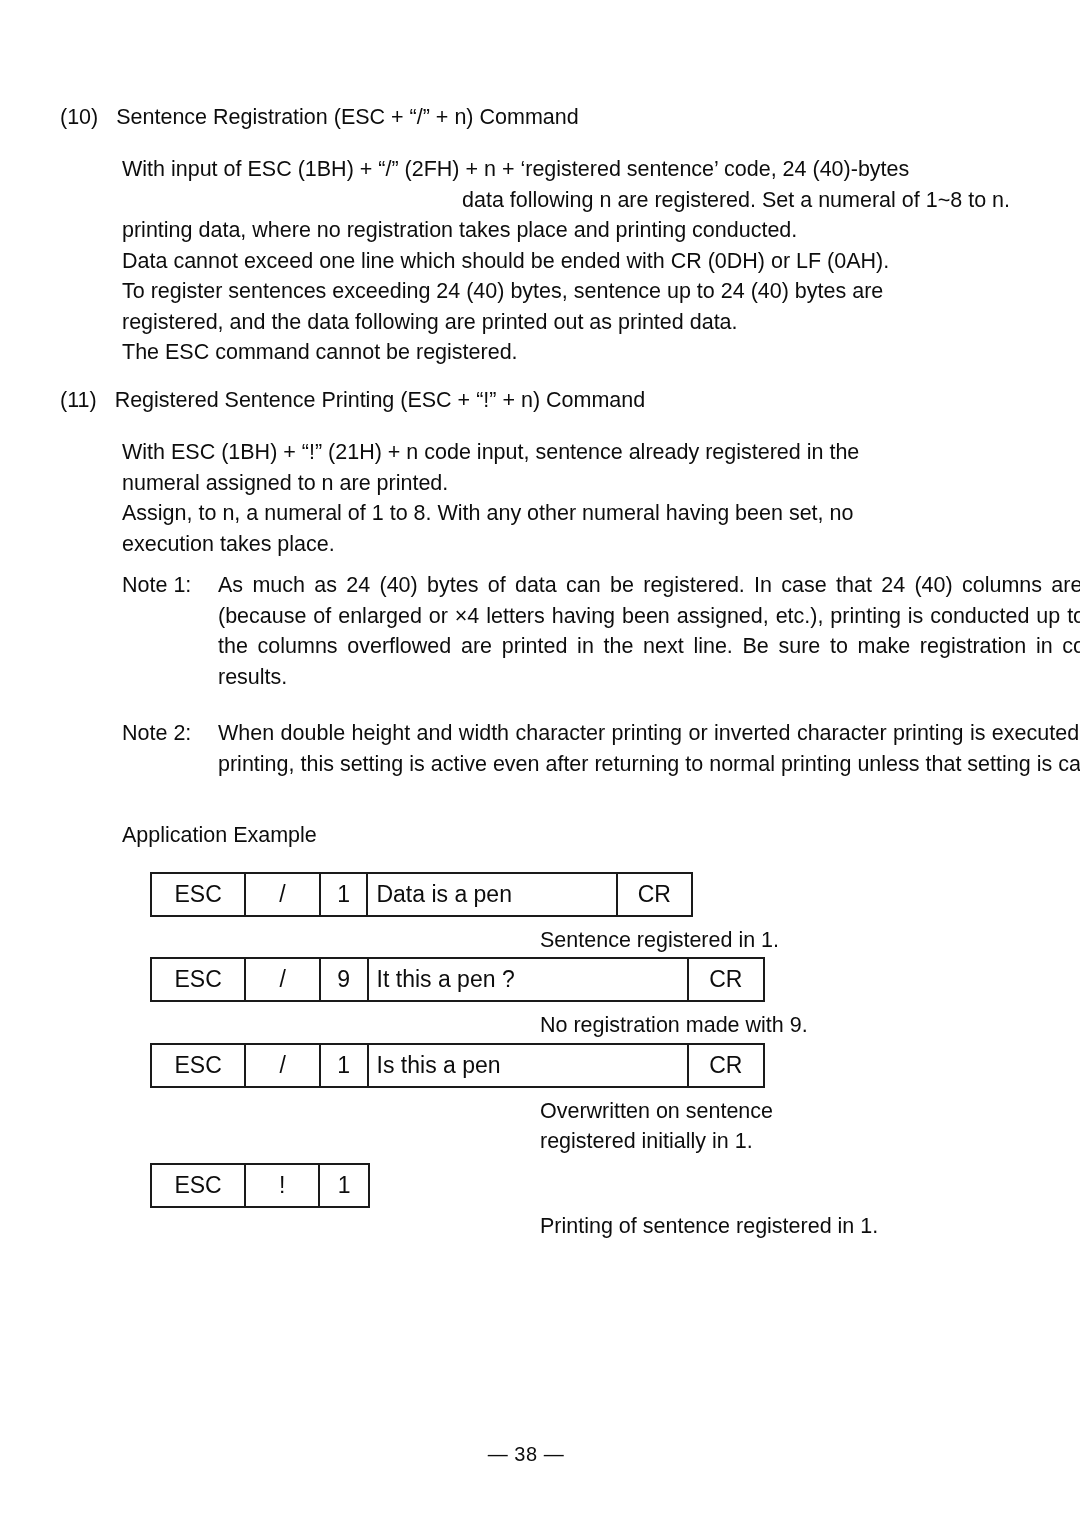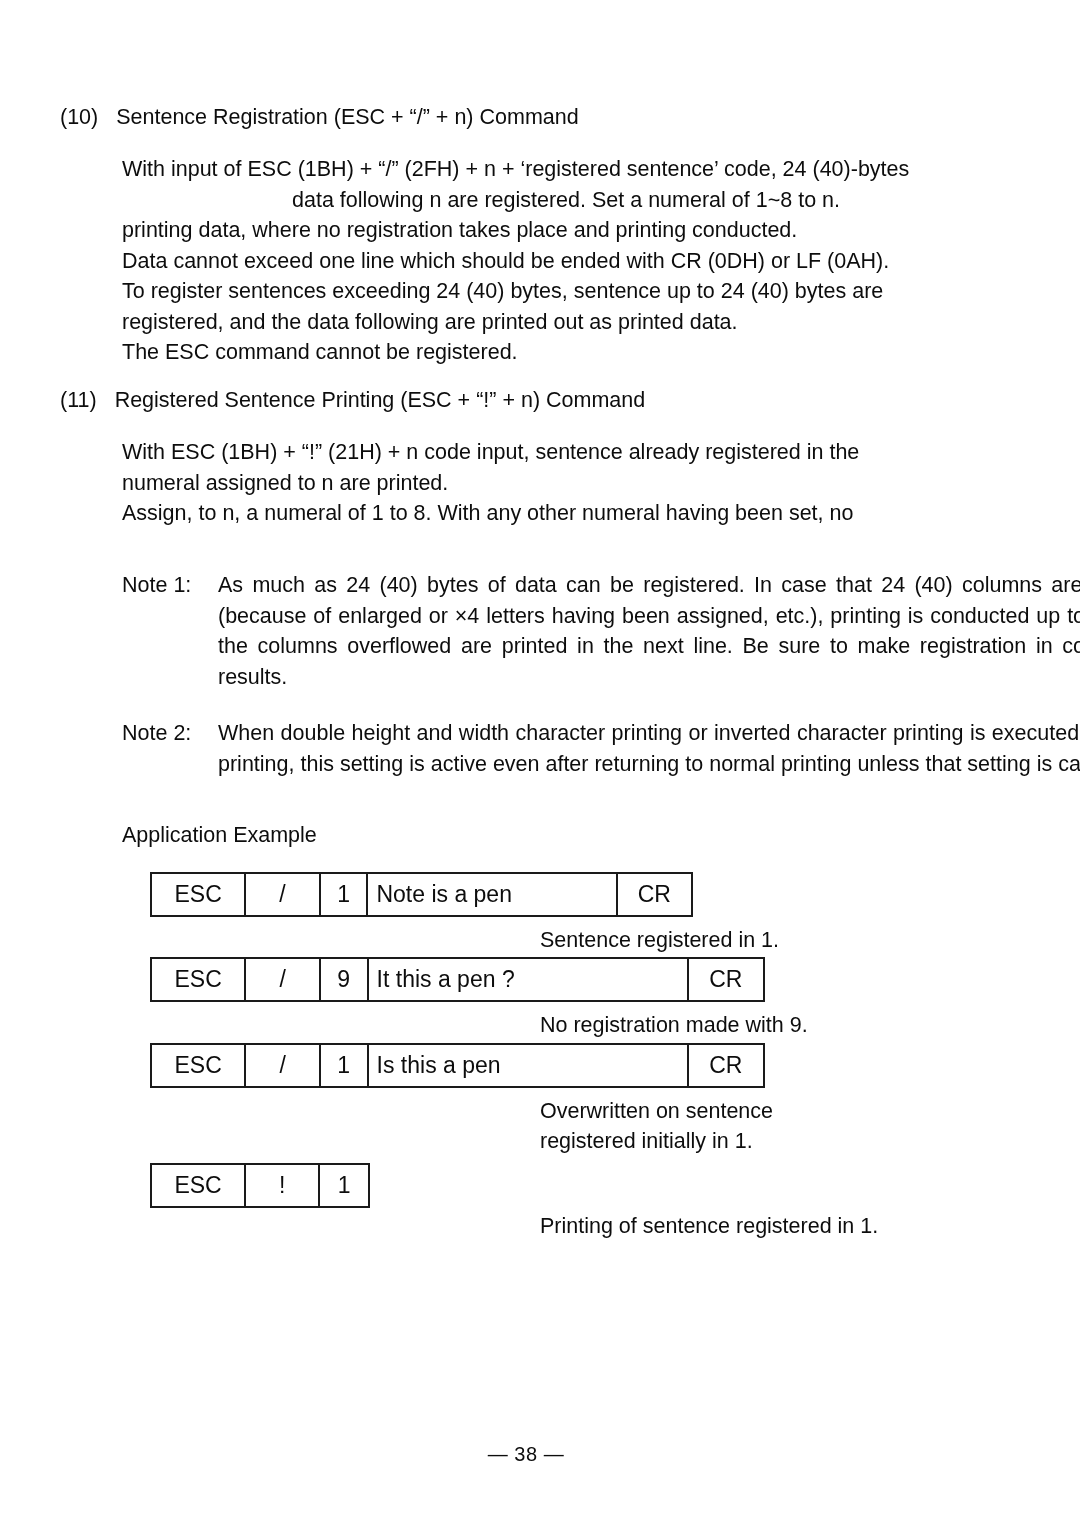--- a/index.html
+++ b/index.html
@@ -132,21 +132,21 @@
     <div style="position:absolute; left:0; top:102px; width:1080px;">
       <div class="sec-heading">
         <span>(10)</span>
         <span style="display:inline-block;width:12px"></span><span>Sentence Registration (ESC + “/” + n) Command</span>
       </div>
 
       <div style="height:22px"></div>
 
       <div class="para">
         <span class="line">With input of ESC (1BH) + “/” (2FH) + n + ‘registered sentence’ code, 24 (40)-bytes</span>
-        <span class="line nojust" style="text-align:center">data following n are registered.  Set a numeral of 1~8 to n.</span>
+        <span class="line nojust" style="text-align:right">data following n are registered.  Set a numeral of 1~8 to n.</span>
       </div>
       <div class="para">
         <span class="line" style="text-align:left">printing data, where no registration takes place and printing conducted.</span>
       </div>
       <div class="para">
         <span class="line" style="text-align:left">Data cannot exceed one line which should be ended with CR (0DH) or LF (0AH).</span>
       </div>
       <div class="para">
         <span class="line">To register sentences exceeding 24 (40) bytes, sentence up to 24 (40) bytes are</span>
         <span class="line" style="text-align:left">registered, and the data following are printed out as printed data.</span>
@@ -163,20 +163,21 @@
       </div>
 
       <div style="height:22px"></div>
 
       <div class="para">
         <span class="line">With ESC (1BH) + “!” (21H) + n code input, sentence already registered in the</span>
         <span class="line" style="text-align:left">numeral assigned to n are printed.</span>
       </div>
       <div class="para">
         <span class="line">Assign, to n, a numeral of 1 to 8.  With any other numeral having been set, no</span>
+        <span class="line" style="text-align:left">execution takes place.</span>
       </div>
     </div>
 
     <div class="note" style="position:absolute; left:0; top:570px; width:1080px;">
       <span class="note-label">Note 1:</span>
       <span class="line">As much as 24 (40) bytes of data can be registered.  In case that 24 (40)</span>
       <span class="line">columns are exceeded on printing (because of enlarged or ×4 letters</span>
       <span class="line">having been assigned, etc.), printing is conducted up to 24 (40)th column</span>
       <span class="line">and the columns overflowed are printed in the next line.  Be sure to</span>
       <span class="line" style="text-align:left">make registration in consideration of printing results.</span>
@@ -192,21 +193,21 @@
     <div class="app-example" style="position:absolute; left:0; top:820px; width:1080px;">Application Example</div>
 
   </div>
 
   <div class="diagram">
 
     <div class="cmd-row" style="left:150px; top:872px; width:543px;">
       <div class="cmd-cell" style="width:95px">ESC</div>
       <div class="cmd-cell" style="width:75px">/</div>
       <div class="cmd-cell" style="width:48px">1</div>
-      <div class="cmd-cell text-left" style="width:251px">Note is a pen</div>
+      <div class="cmd-cell text-left" style="width:251px">Data is a pen</div>
       <div class="cmd-cell" style="width:74px">CR</div>
     </div>
     <div class="annot" style="left:540px; top:925px;">
       <div>Sentence registered in 1.</div>
     </div>
 
     <div class="cmd-row" style="left:150px; top:957px; width:615px;">
       <div class="cmd-cell" style="width:95px">ESC</div>
       <div class="cmd-cell" style="width:75px">/</div>
       <div class="cmd-cell" style="width:48px">9</div>

